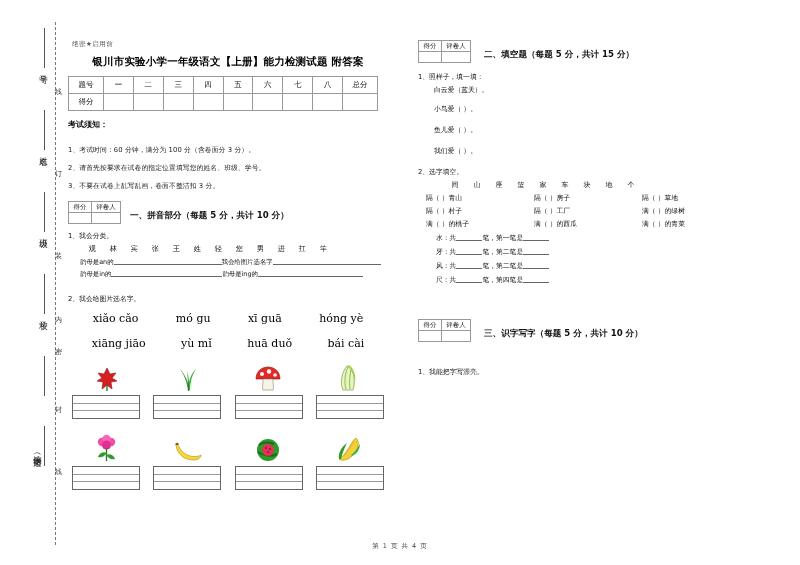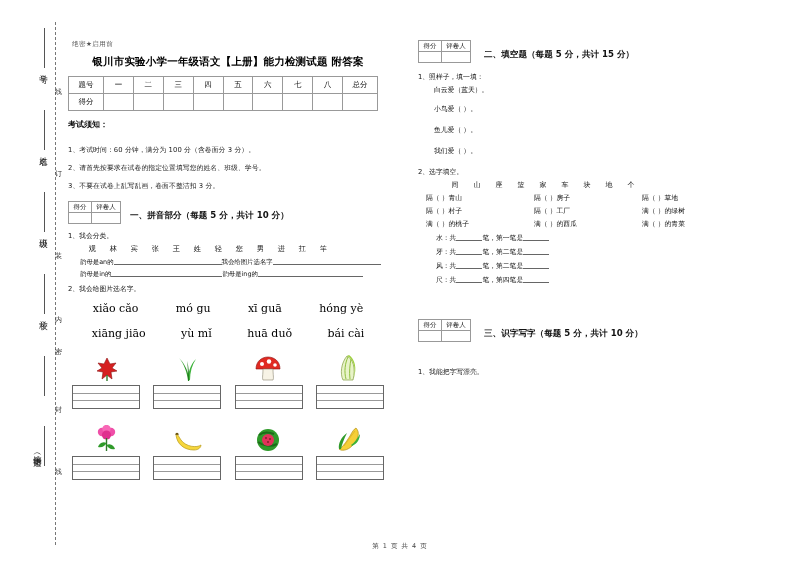--- a/index.html
+++ b/index.html
@@ -264,21 +264,21 @@
       <span>观</span><span>林</span><span>宾</span><span>张</span><span>王</span><span>姓</span><span>轻</span><span>您</span><span>男</span><span>进</span><span>扛</span><span>竿</span>
     </div>
 
     <div class="blank-row">
       <span>韵母是an的</span><span class="ul" style="width:108px;"></span><span>我会给图片选名字</span><span class="ul" style="width:108px;"></span>
     </div>
     <div class="blank-row">
       <span>韵母是in的</span><span class="ul" style="width:111px;"></span><span>韵母是ing的</span><span class="ul" style="width:105px;"></span>
     </div>
 
-    <div class="q" style="margin-top:5px;">2、我会给图片选名字。</div>
+    <div class="q" style="margin-top:15px;">2、我会给图片选名字。</div>
 
     <div class="pinyin-grid">
       <div class="pinyin-line">
         <span class="pinyin">xiǎo cǎo</span>
         <span class="pinyin">mó  gu</span>
         <span class="pinyin">xī  guā</span>
         <span class="pinyin">hóng yè</span>
       </div>
       <div class="pinyin-line">
         <span class="pinyin">xiāng jiāo</span>

